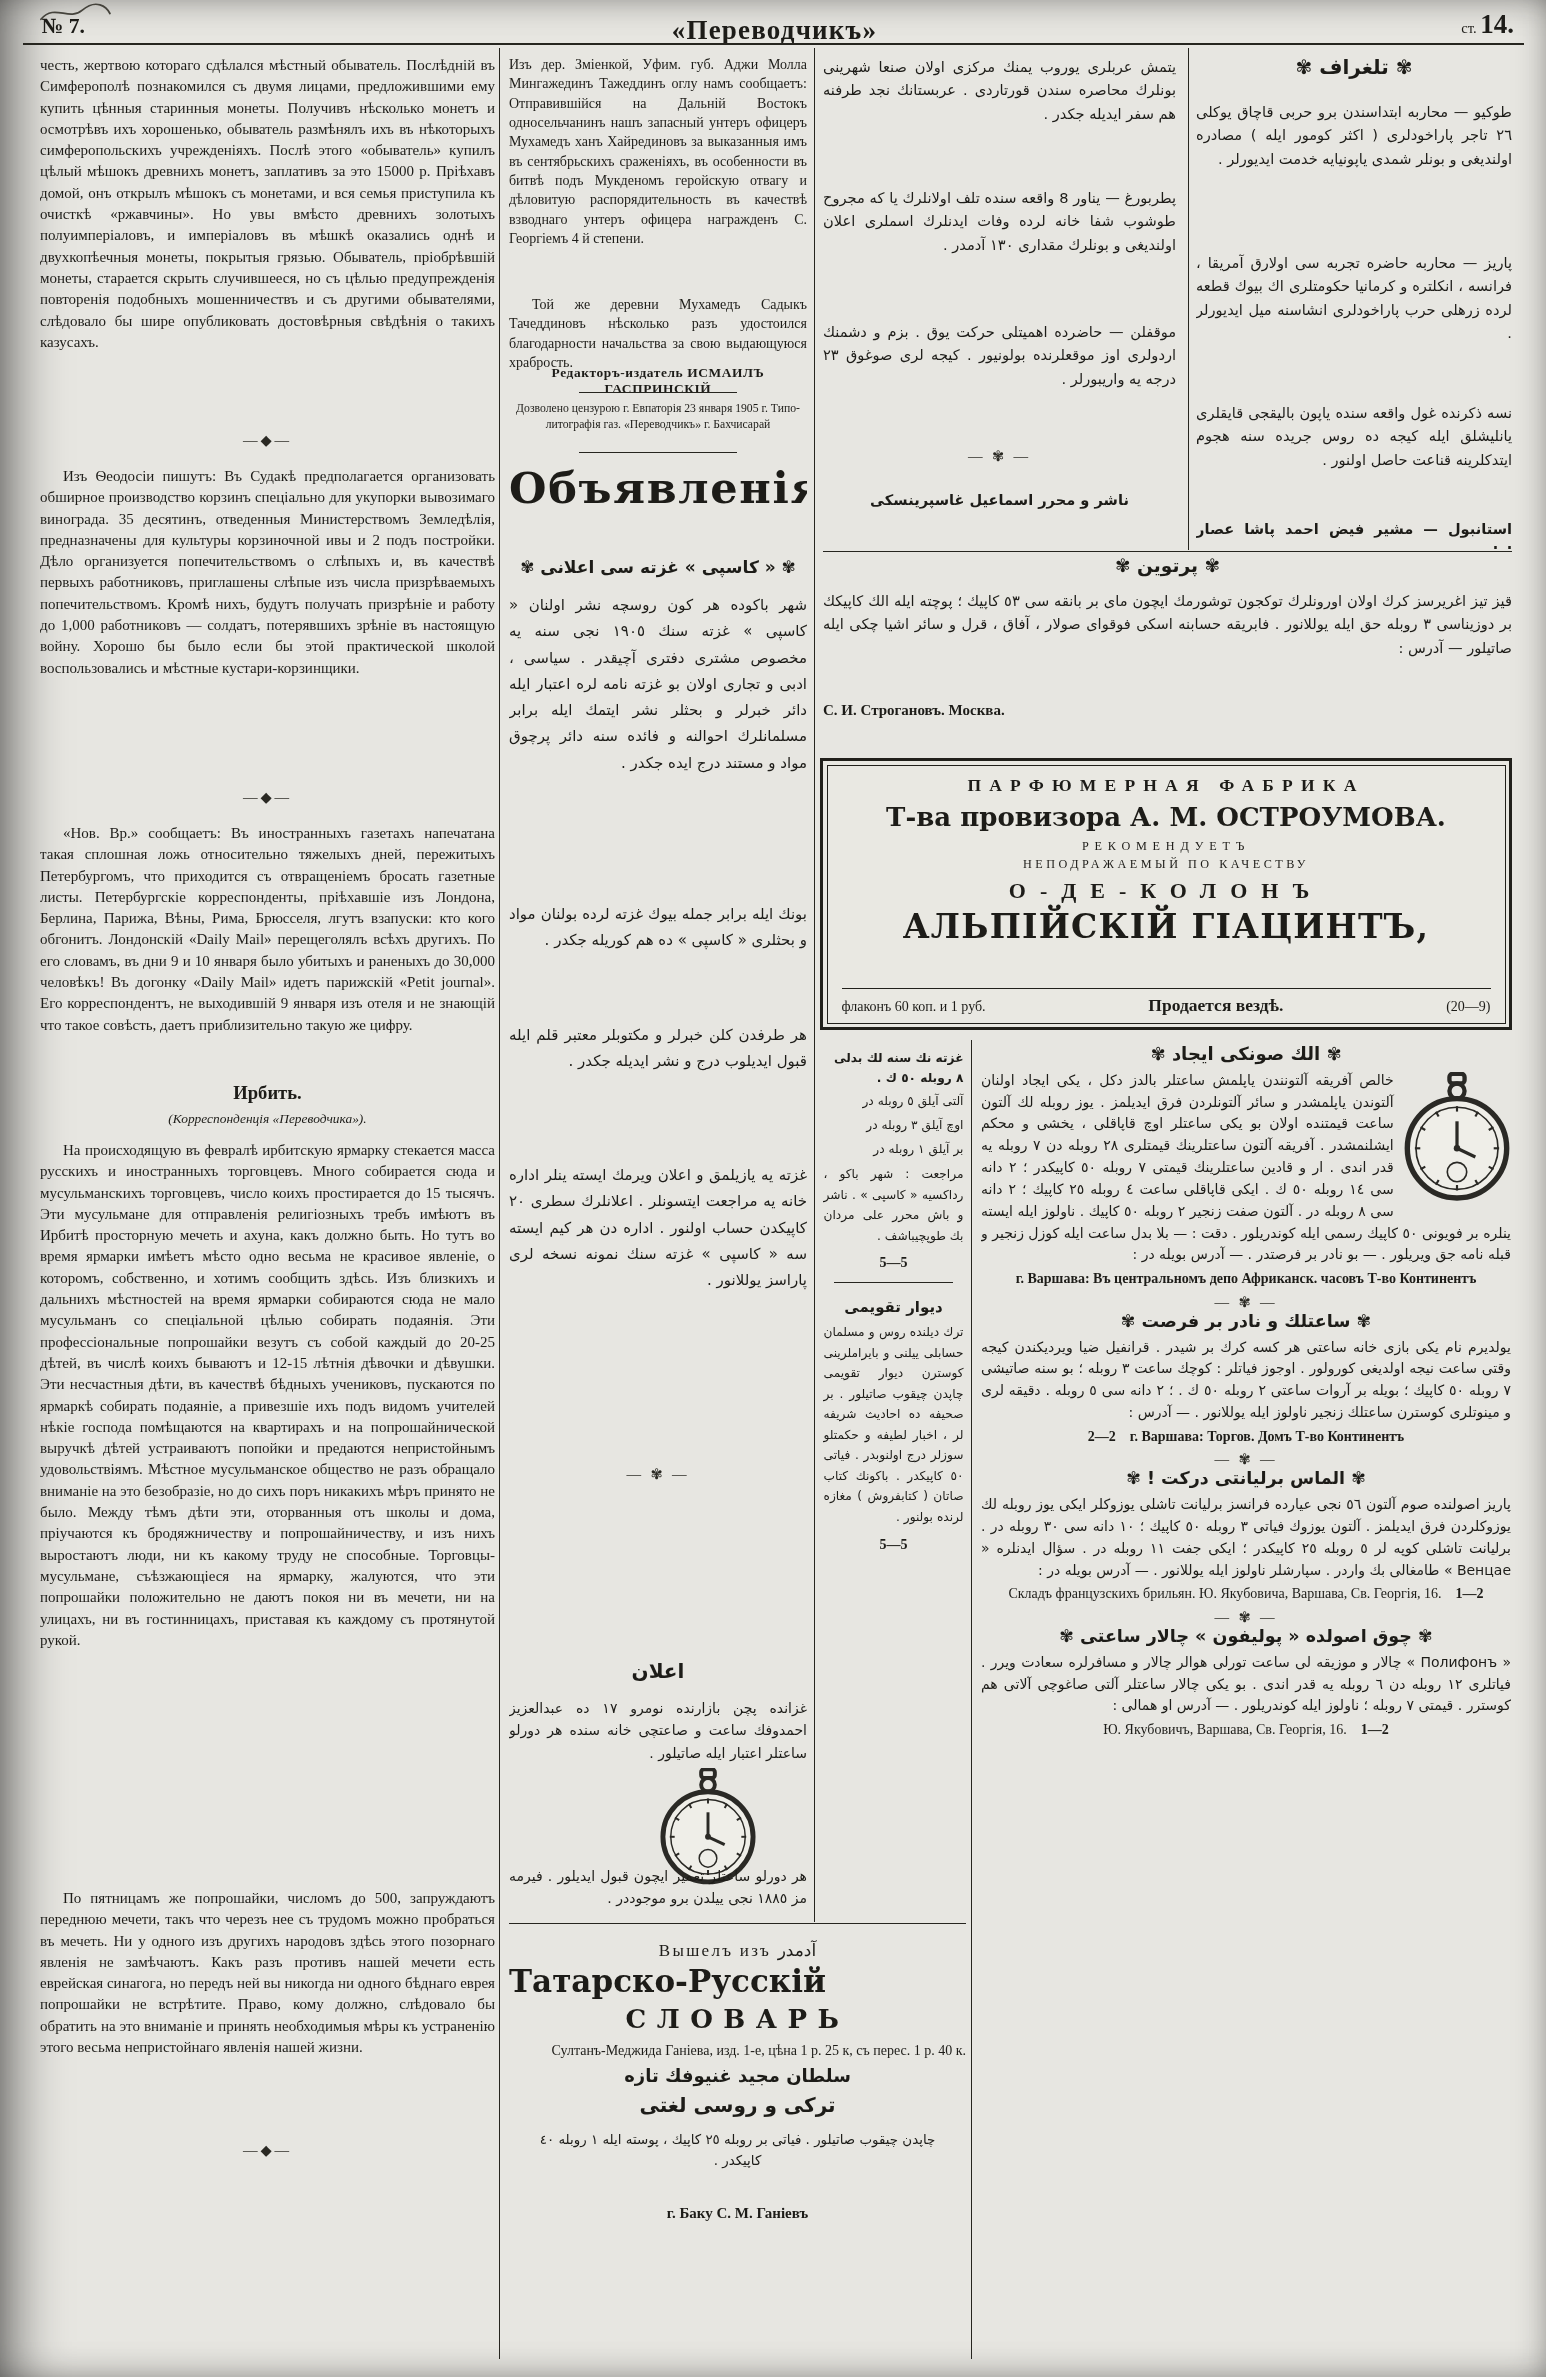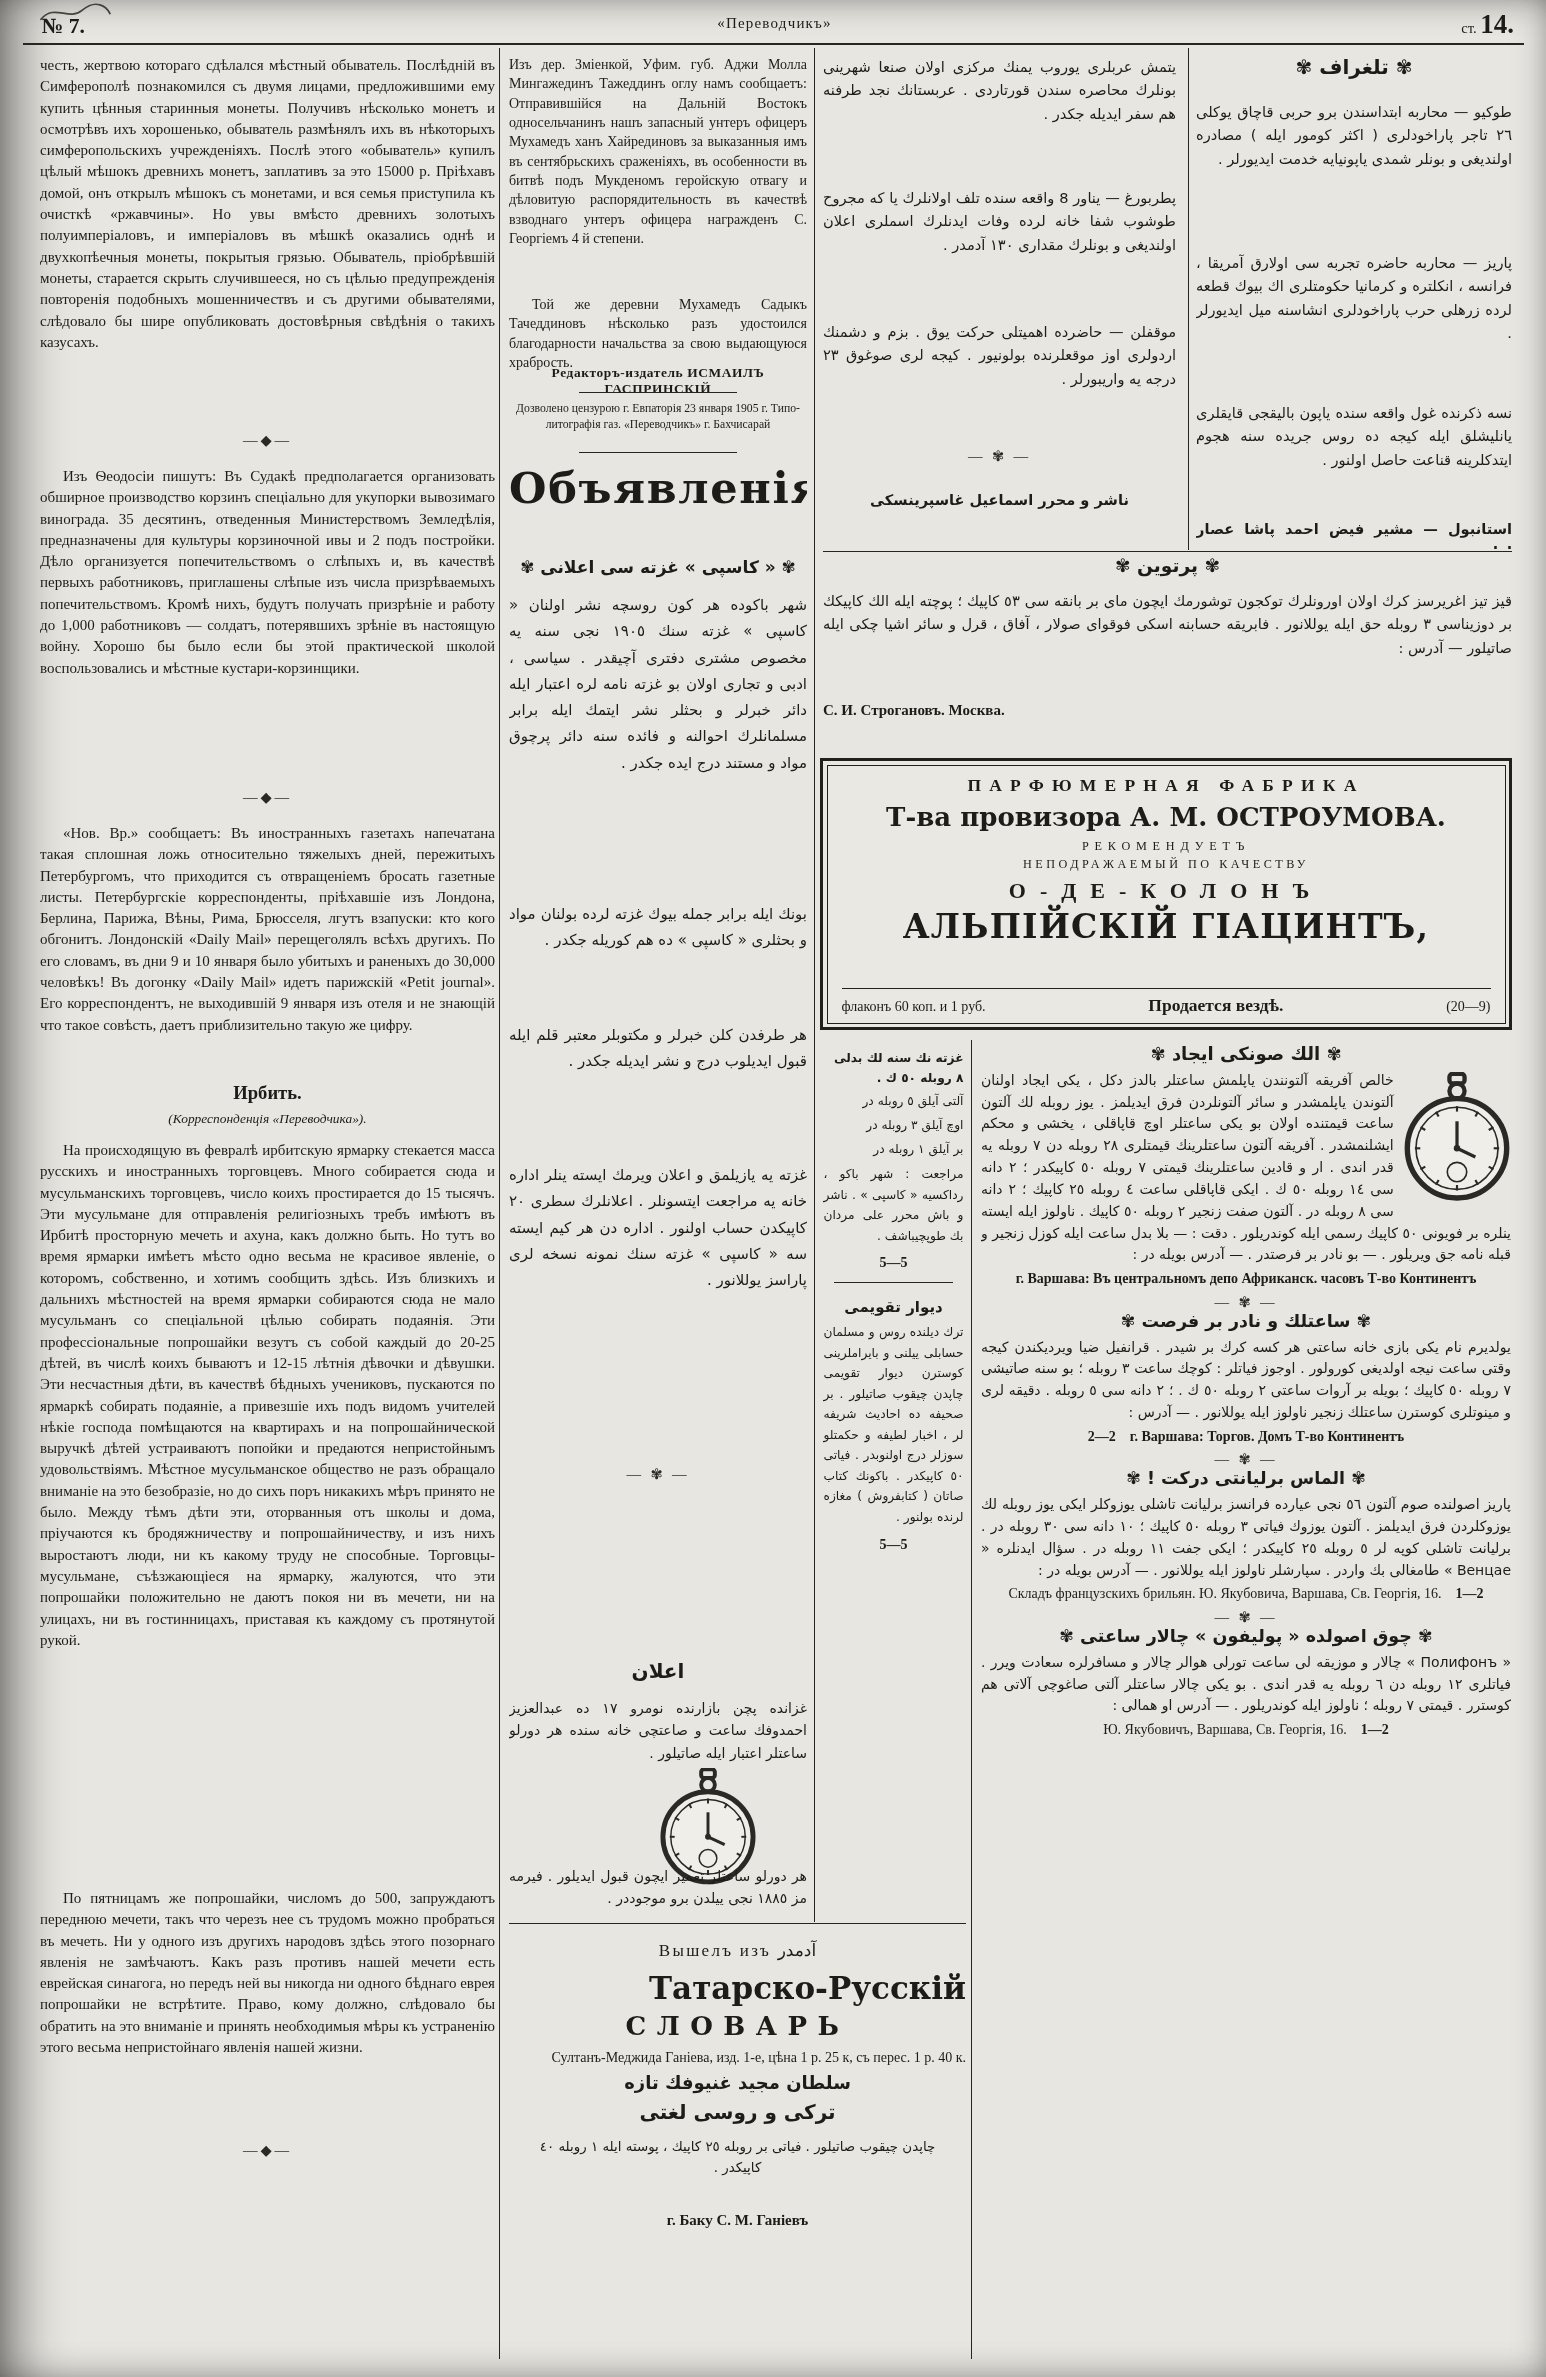--- a/index.html
+++ b/index.html
@@ -10,21 +10,21 @@
                    inset 0 17.5px 35px -17.5px rgba(0,0,0,.22),inset 0 -17.5px 35px -17.5px rgba(0,0,0,.22)}
   .abs{position:absolute;overflow:hidden}
   .hrule{position:absolute;height:1.7px;background:#26251f}
   .thin{height:1.2px}
   .vrule{position:absolute;width:1.2px;background:#26251f}
   .pen-mark{position:absolute;left:38px;top:2.3px;width:76px;height:23px}
 
   
   .masthead{position:absolute;top:8.2px;left:37px;right:33px;height:33px}
   .issue{position:absolute;left:4.7px;top:5.8px;font-size:21.6px;font-weight:bold}
-  .mtitle{position:absolute;left:0;right:2px;top:7px;text-align:center;font-size:15px;font-weight:normal;letter-spacing:1.2px}
+  .mtitle{position:absolute;left:0;right:2px;top:7px;text-align:center;font-size:27px;font-weight:bold;letter-spacing:1.2px}
   .pageref{position:absolute;right:0;top:1.2px;font-size:14.6px}
   .pagenum{font-size:27px;font-weight:bold}
 
   
   .ru{font-size:15px;line-height:1.42;text-align:justify}
   .rus{font-size:14px;line-height:1.38;text-align:justify}
   .ind{text-indent:23px}
   .ar{font-family:"DejaVu Sans",sans-serif;direction:rtl;text-align:justify;font-size:14px;line-height:1.6}
   .c{text-align:center}
   .orn{text-align:center;font-size:14.6px;letter-spacing:2.9px;color:#2a2923}
@@ -75,21 +75,21 @@
   
   .adsec{margin-bottom:5.8px}
   .adsec .ar{font-size:14px;line-height:1.56}
   .adsec-footer{display:flex;justify-content:center;gap:14px;align-items:baseline;font-size:14px;margin:4.7px 0 2.3px}
   .adsec-footer .mark{white-space:nowrap}
   .watch-e{float:right;width:108px;height:131px;margin:2.3px 0 4.7px 9.3px}
   .watch-b{display:block;margin:3.5px auto 0;width:98px;height:118px}
 
   
   .dict-l1{font-size:17px;letter-spacing:2.3px;text-align:center;margin-top:8.2px}
-  .dict-l2{font-family:"DejaVu Serif",serif;font-size:31px;font-weight:bold;text-align:right;margin-top:9px}
+  .dict-l2{font-family:"DejaVu Serif",serif;font-size:31px;font-weight:bold;text-align:left;margin-top:2px}
   .dict-l3{font-family:"DejaVu Serif",serif;font-size:26px;font-weight:bold;letter-spacing:10.5px;text-align:center;margin-top:4.7px}
   .dict-detail{font-size:14px;text-align:right;margin-top:9.3px}
   .dict-ar1{font-family:"DejaVu Sans",sans-serif;direction:rtl;text-align:center;font-size:18px;font-weight:bold;margin-top:6px}
   .dict-ar2{font-family:"DejaVu Sans",sans-serif;direction:rtl;text-align:center;font-size:20px;font-weight:bold;margin-top:7px}
   .dict-ar3{font-family:"DejaVu Sans",sans-serif;direction:rtl;text-align:center;font-size:13.4px;line-height:1.6;margin-top:11.7px;padding:0 23px}
   .dict-footer{font-size:15px;text-align:center;margin-top:33px;font-weight:bold}
 </style>
 </head>
 <body>
 

